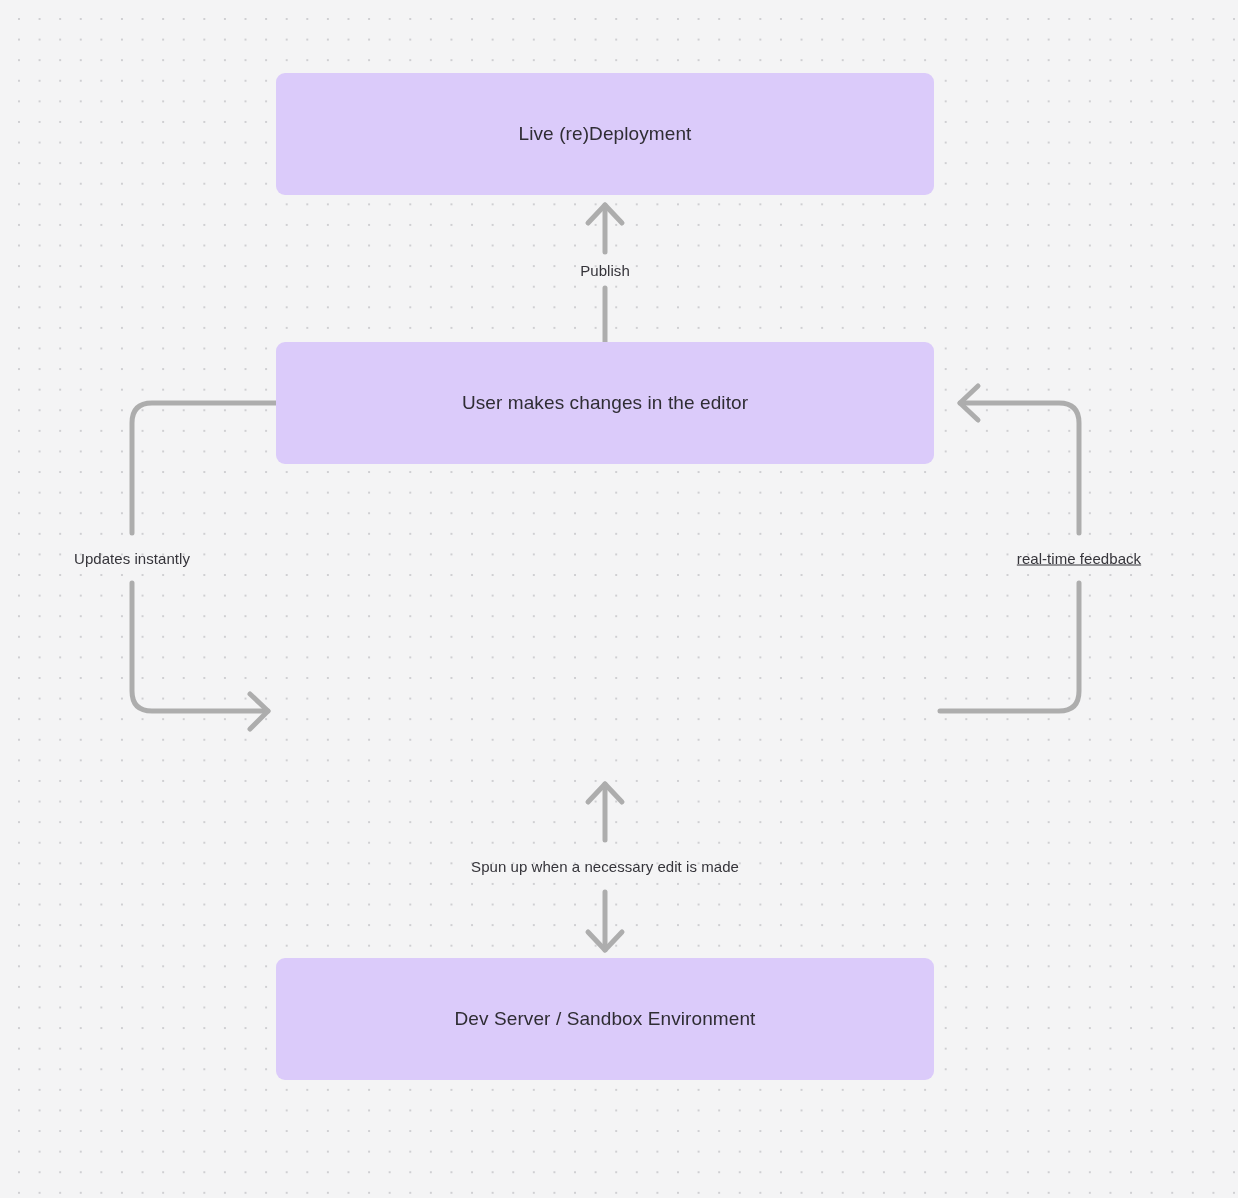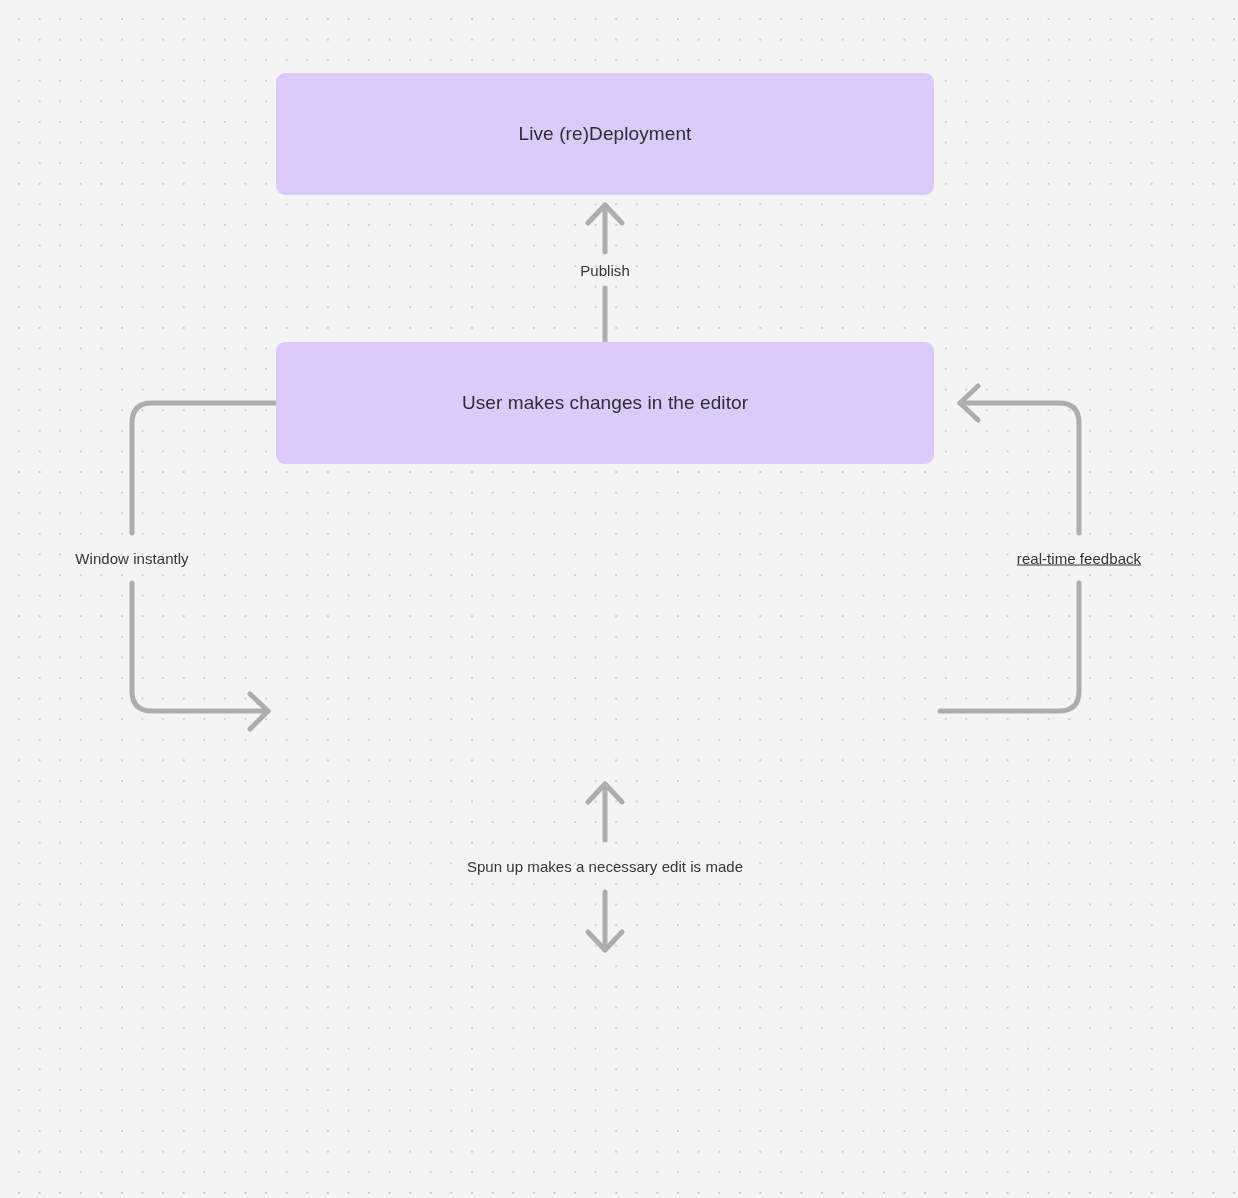--- a/index.html
+++ b/index.html
@@ -105,22 +105,25 @@
 
   <div class="node" style="left:276px; top:73px; width:658px; height:122px;">
     <span>Live (re)Deployment</span>
   </div>
 
   <div class="node" style="left:276px; top:342px; width:658px; height:122px;text-align:right;">
     <span>User makes changes in the editor</span>
   </div>
 
 
+  <div class="node" style="left:276px; top:958px; width:658px; height:122px;">
+    <span>Dev Server / Sandbox Environment</span>
+  </div>
 
   <div class="edge-label center" style="left:605px; top:270px;">Publish</div>
 
-  <div class="edge-label center" style="left:132px; top:558px;">Window instantly</div>
+  <div class="edge-label center" style="left:132px; top:558px;">Updates instantly</div>
 
   <div class="edge-label center" style="left:1079px; top:558px;text-decoration:underline;">real-time feedback</div>
 
-  <div class="edge-label center" style="left:605px; top:866px;">Spun up makes a necessary edit is made</div>
+  <div class="edge-label center" style="left:605px; top:866px;">Spun up when a necessary edit is made</div>
 
 </div>
 
 </body></html>

